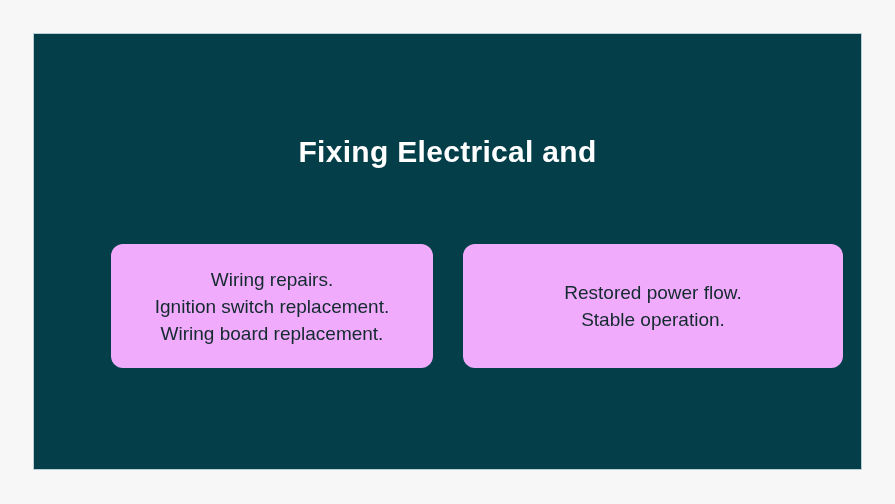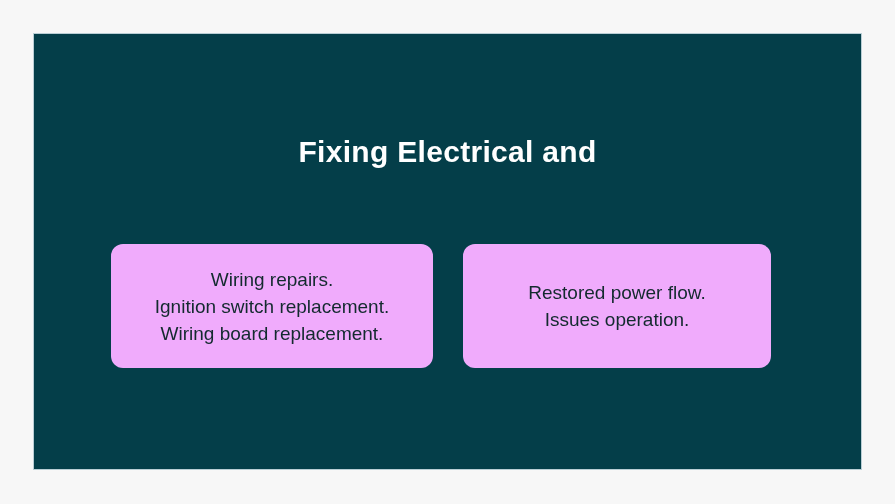--- a/index.html
+++ b/index.html
@@ -40,38 +40,38 @@
     display: flex;
     flex-direction: column;
     align-items: center;
     justify-content: center;
     text-align: center;
     color: #132a2e;
     font-size: 19px;
     line-height: 27px;
   }
   .card-left  { left: 77px;  width: 322px; }
-  .card-right { left: 429px; width: 308px; }
+  .card-right { left: 429px; width: 380px; }
   .card-line { display: block; }
 </style>
 </head>
 <body>
 
 <div class="canvas">
   <div class="slide">
 
     <div class="slide-title">
       <span class="card-line">Fixing Electrical and</span>
     </div>
 
     <div class="card card-left">
       <span class="card-line">Wiring repairs.</span>
       <span class="card-line">Ignition switch replacement.</span>
       <span class="card-line">Wiring board replacement.</span>
     </div>
 
     <div class="card card-right">
       <span class="card-line">Restored power flow.</span>
-      <span class="card-line">Issues operation.</span>
+      <span class="card-line">Stable operation.</span>
     </div>
 
   </div>
 </div>
 
 </body></html>

